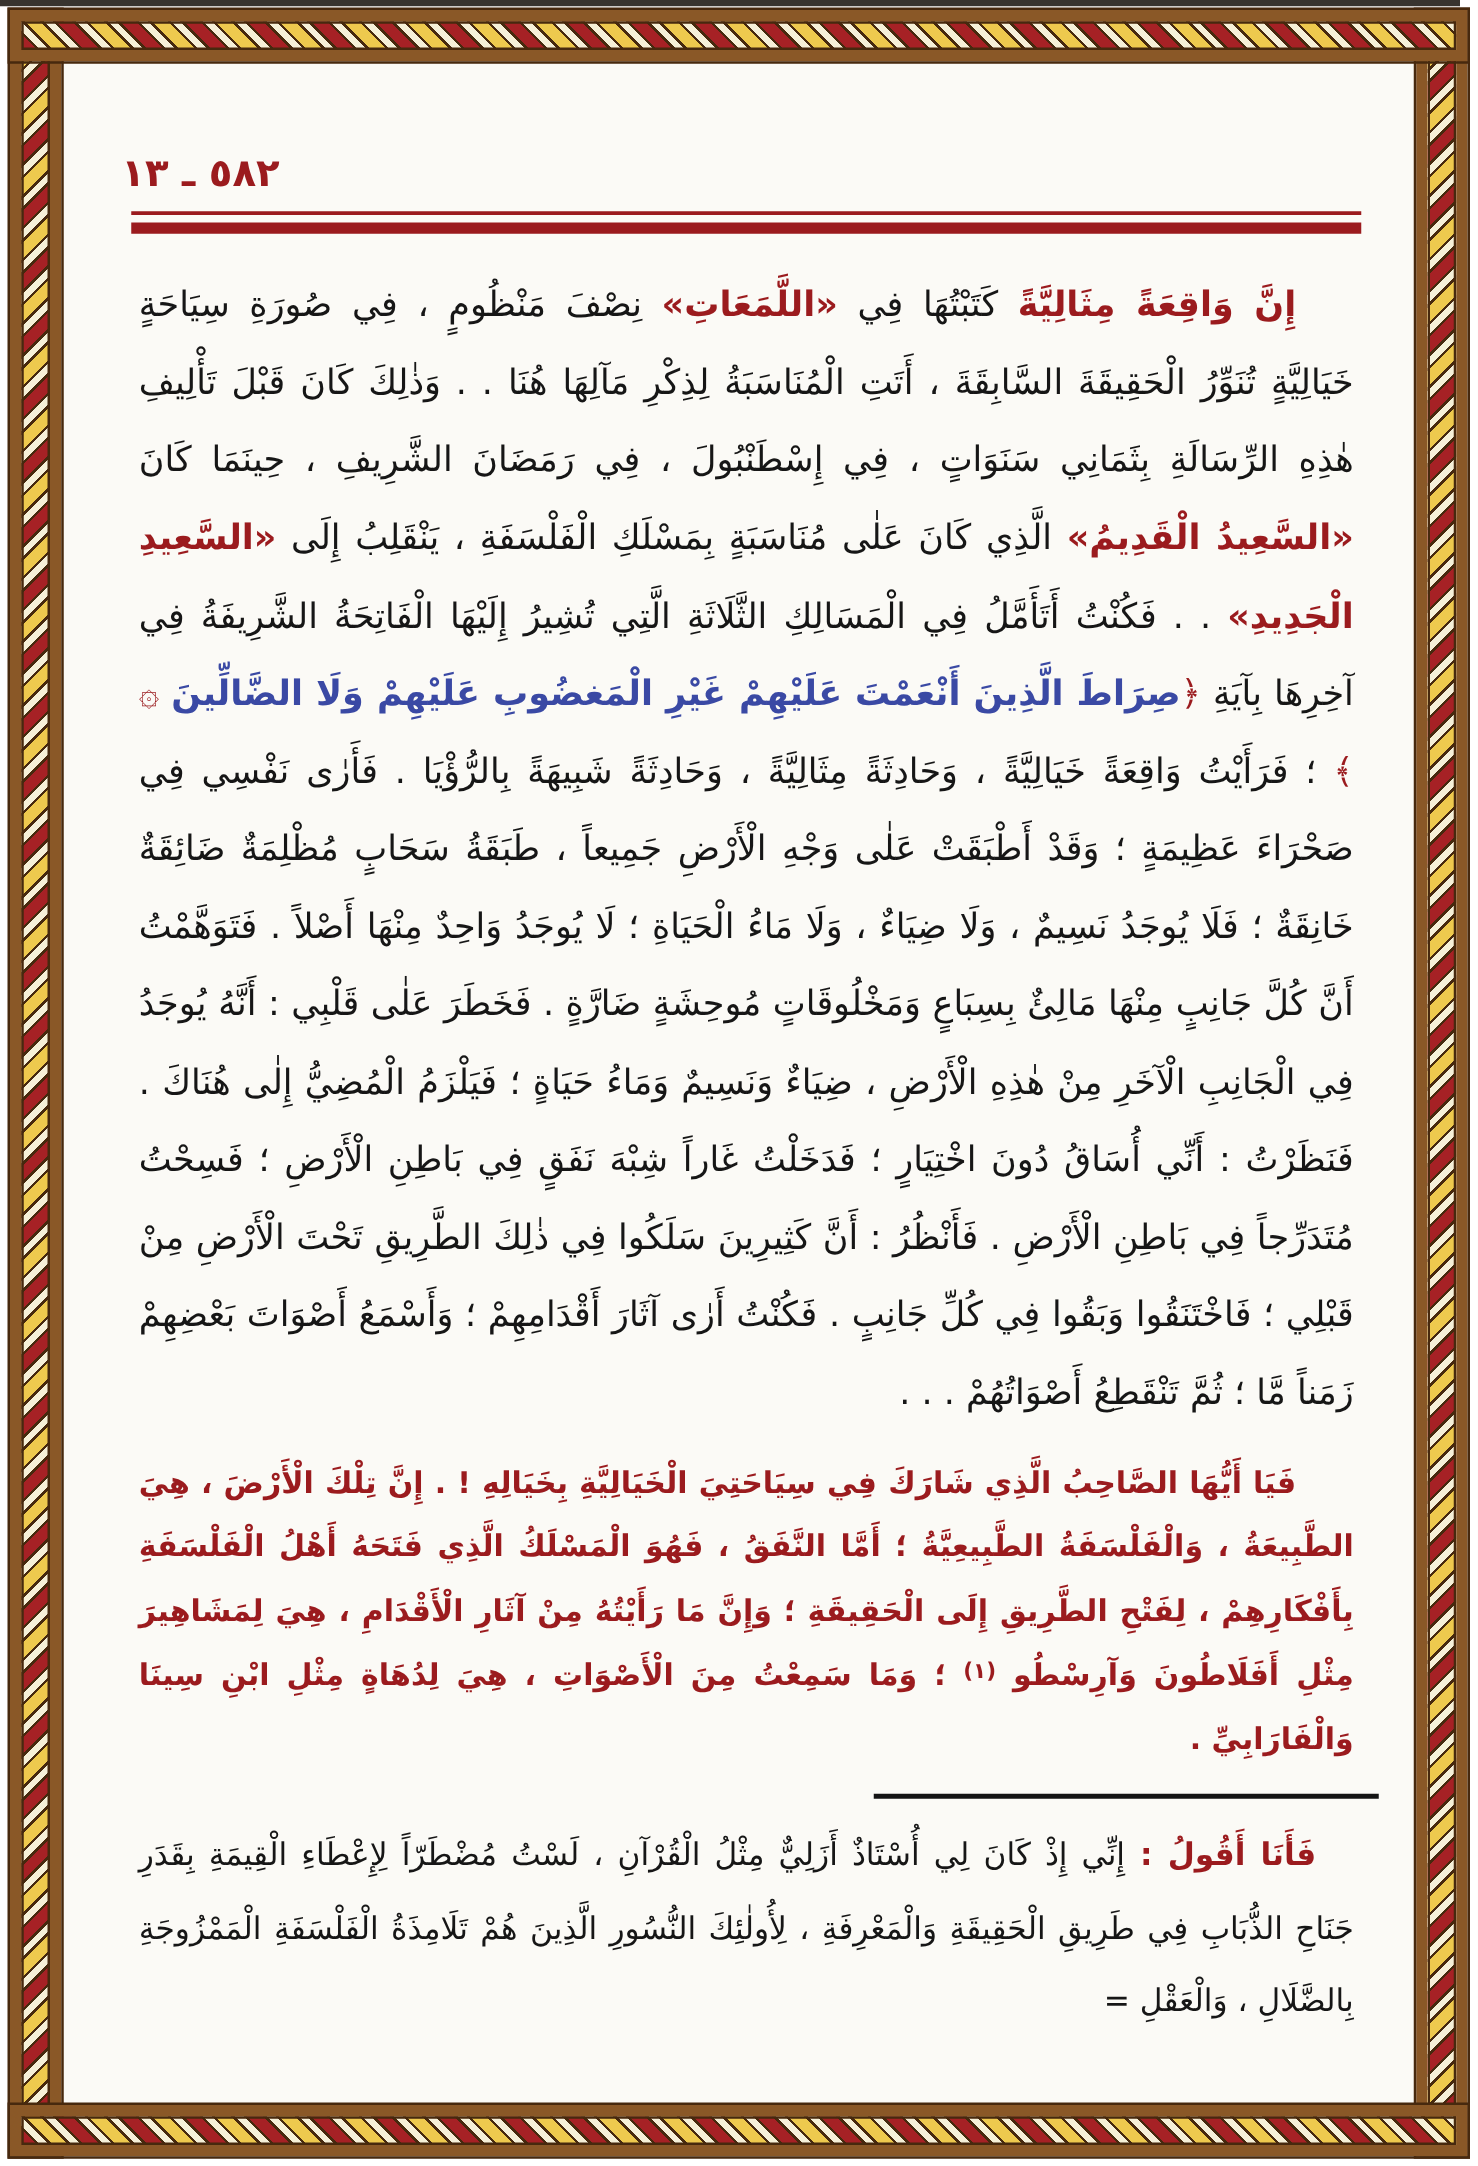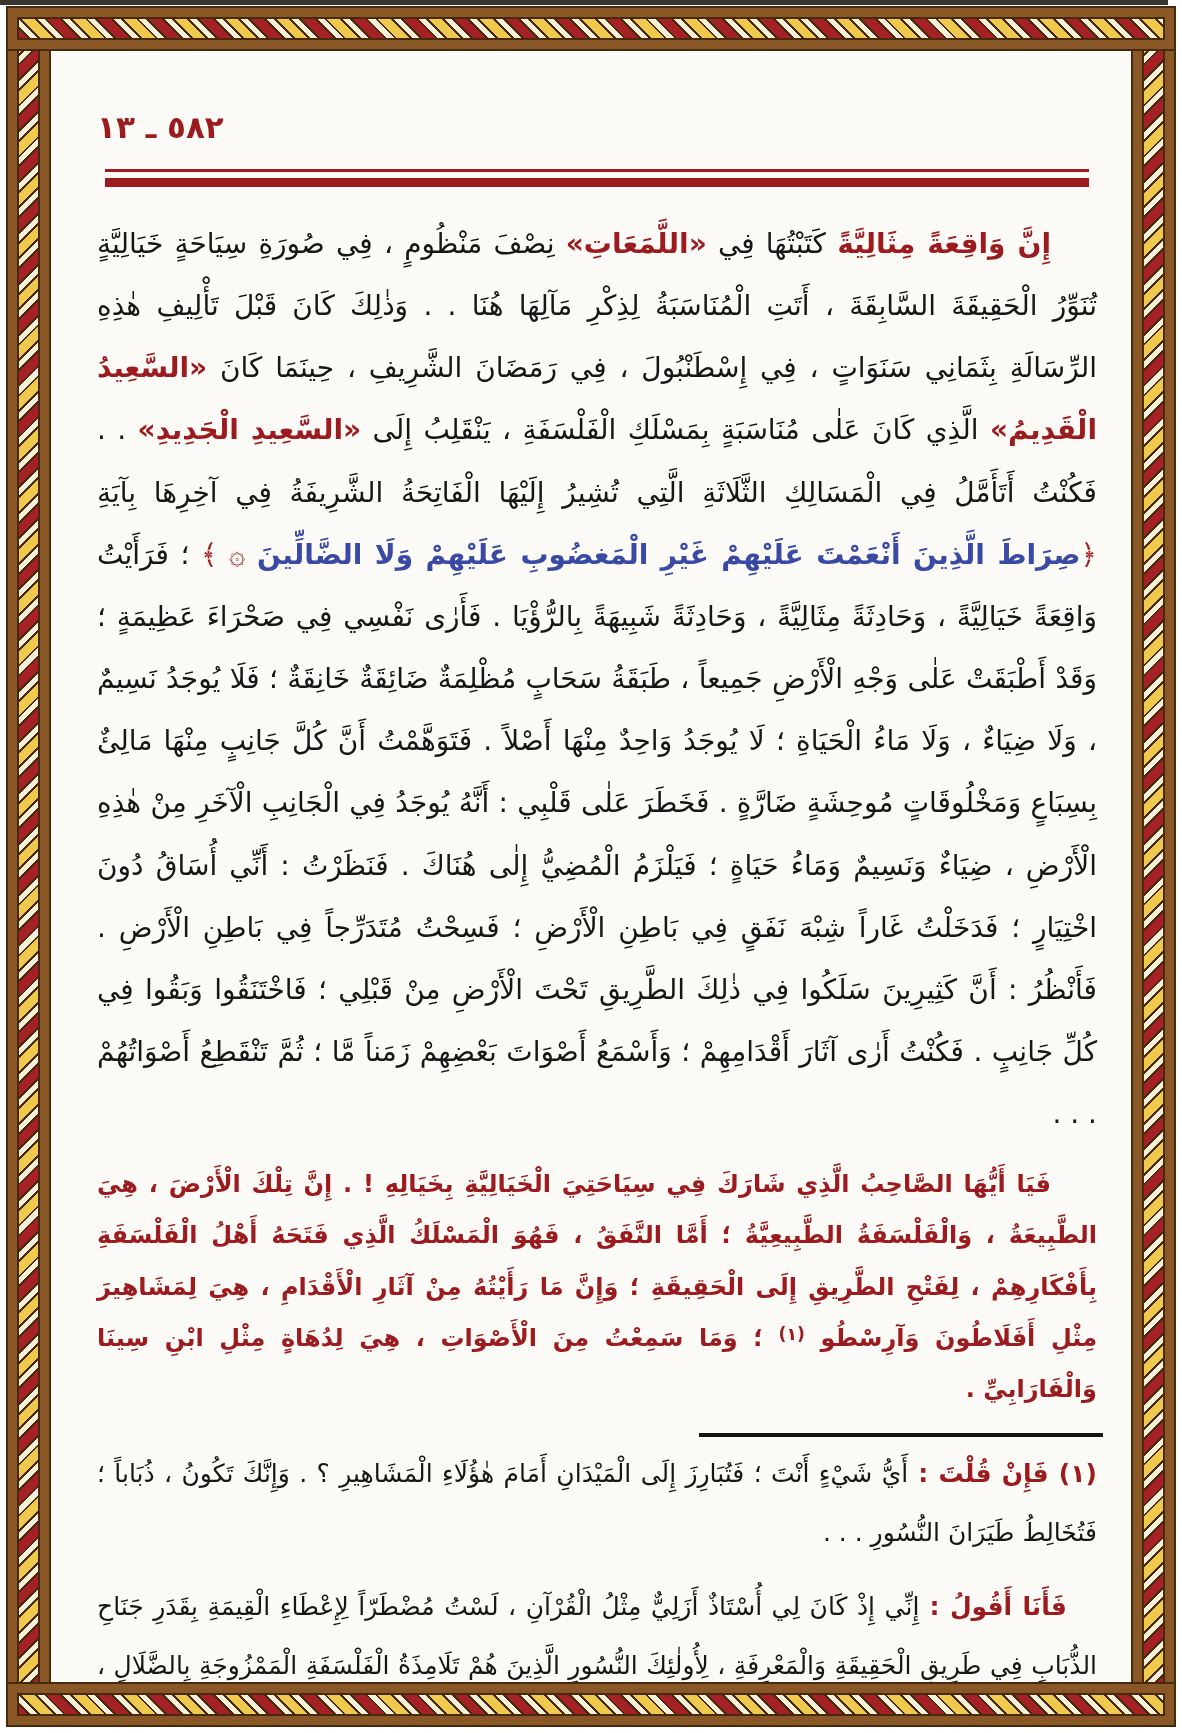--- a/index.html
+++ b/index.html
@@ -49,29 +49,29 @@
     background:var(--page-bg);padding:30px 34px 0 46px;box-sizing:border-box;
     overflow:hidden;
   }
   .header{position:relative;height:80px;}
   .title{
     position:absolute;right:50%;transform:translateX(50%);bottom:2px;
     color:var(--red);font-size:35px;font-weight:bold;white-space:nowrap;
     text-shadow:40px 4px 0 rgba(166,42,46,0.16);
   }
   .page-number{
-    position:absolute;left:2px;bottom:14px;color:var(--red);
+    position:absolute;left:2px;bottom:2px;color:var(--red);
     font-size:31px;font-weight:bold;letter-spacing:2px;white-space:nowrap;
   }
   .rule{
     margin:10px 10px 0 10px;height:6px;
     border-top:3px solid var(--red);
     border-bottom:9px solid var(--red);
   }
-  p{margin:2px;}
+  p{margin:16px;}
   .main{
     margin-top:26px;
     font-size:28px;line-height:2.22;color:var(--ink);
     text-align:justify;
   }
   .indent{text-indent:46px;}
   .red-para{
     margin-top:14px;
     font-size:24px;line-height:2.13;font-weight:bold;color:var(--red);
     text-align:justify;
@@ -112,17 +112,16 @@
     </div>
 
     <div class="rule"></div>
 
     <p class="main indent"><span class="seg red">إِنَّ وَاقِعَةً مِثَالِيَّةً</span><span class="seg black"> كَتَبْتُهَا فِي </span><span class="seg red">«اللَّمَعَاتِ»</span><span class="seg black"> نِصْفَ مَنْظُومٍ ، فِي صُورَةِ سِيَاحَةٍ خَيَالِيَّةٍ تُنَوِّرُ الْحَقِيقَةَ السَّابِقَةَ ، أَتَتِ الْمُنَاسَبَةُ لِذِكْرِ مَآلِهَا هُنَا . . وَذٰلِكَ كَانَ قَبْلَ تَأْلِيفِ هٰذِهِ الرِّسَالَةِ بِثَمَانِي سَنَوَاتٍ ، فِي إِسْطَنْبُولَ ، فِي رَمَضَانَ الشَّرِيفِ ، حِينَمَا كَانَ </span><span class="seg red">«السَّعِيدُ الْقَدِيمُ»</span><span class="seg black"> الَّذِي كَانَ عَلٰى مُنَاسَبَةٍ بِمَسْلَكِ الْفَلْسَفَةِ ، يَنْقَلِبُ إِلَى </span><span class="seg red">«السَّعِيدِ الْجَدِيدِ»</span><span class="seg black"> . . فَكُنْتُ أَتَأَمَّلُ فِي الْمَسَالِكِ الثَّلَاثَةِ الَّتِي تُشِيرُ إِلَيْهَا الْفَاتِحَةُ الشَّرِيفَةُ فِي آخِرِهَا بِآيَةِ </span><span class="seg orn">﴿</span><span class="seg blue">صِرَاطَ الَّذِينَ أَنْعَمْتَ عَلَيْهِمْ غَيْرِ الْمَغضُوبِ عَلَيْهِمْ وَلَا الضَّالِّينَ</span><span class="seg orn"> ۞ ﴾</span><span class="seg black"> ؛ فَرَأَيْتُ وَاقِعَةً خَيَالِيَّةً ، وَحَادِثَةً مِثَالِيَّةً ، وَحَادِثَةً شَبِيهَةً بِالرُّؤْيَا . فَأَرٰى نَفْسِي فِي صَحْرَاءَ عَظِيمَةٍ ؛ وَقَدْ أَطْبَقَتْ عَلٰى وَجْهِ الْأَرْضِ جَمِيعاً ، طَبَقَةُ سَحَابٍ مُظْلِمَةٌ ضَائِقَةٌ خَانِقَةٌ ؛ فَلَا يُوجَدُ نَسِيمٌ ، وَلَا ضِيَاءٌ ، وَلَا مَاءُ الْحَيَاةِ ؛ لَا يُوجَدُ وَاحِدٌ مِنْهَا أَصْلاً . فَتَوَهَّمْتُ أَنَّ كُلَّ جَانِبٍ مِنْهَا مَالِئٌ بِسِبَاعٍ وَمَخْلُوقَاتٍ مُوحِشَةٍ ضَارَّةٍ . فَخَطَرَ عَلٰى قَلْبِي : أَنَّهُ يُوجَدُ فِي الْجَانِبِ الْآخَرِ مِنْ هٰذِهِ الْأَرْضِ ، ضِيَاءٌ وَنَسِيمٌ وَمَاءُ حَيَاةٍ ؛ فَيَلْزَمُ الْمُضِيُّ إِلٰى هُنَاكَ . فَنَظَرْتُ : أَنِّي أُسَاقُ دُونَ اخْتِيَارٍ ؛ فَدَخَلْتُ غَاراً شِبْهَ نَفَقٍ فِي بَاطِنِ الْأَرْضِ ؛ فَسِحْتُ مُتَدَرِّجاً فِي بَاطِنِ الْأَرْضِ . فَأَنْظُرُ : أَنَّ كَثِيرِينَ سَلَكُوا فِي ذٰلِكَ الطَّرِيقِ تَحْتَ الْأَرْضِ مِنْ قَبْلِي ؛ فَاخْتَنَقُوا وَبَقُوا فِي كُلِّ جَانِبٍ . فَكُنْتُ أَرٰى آثَارَ أَقْدَامِهِمْ ؛ وَأَسْمَعُ أَصْوَاتَ بَعْضِهِمْ زَمَناً مَّا ؛ ثُمَّ تَنْقَطِعُ أَصْوَاتُهُمْ . . .</span></p>
 
     <p class="red-para indent"><span class="seg red">فَيَا أَيُّهَا الصَّاحِبُ الَّذِي شَارَكَ فِي سِيَاحَتِيَ الْخَيَالِيَّةِ بِخَيَالِهِ ! . إِنَّ تِلْكَ الْأَرْضَ ، هِيَ الطَّبِيعَةُ ، وَالْفَلْسَفَةُ الطَّبِيعِيَّةُ ؛ أَمَّا النَّفَقُ ، فَهُوَ الْمَسْلَكُ الَّذِي فَتَحَهُ أَهْلُ الْفَلْسَفَةِ بِأَفْكَارِهِمْ ، لِفَتْحِ الطَّرِيقِ إِلَى الْحَقِيقَةِ ؛ وَإِنَّ مَا رَأَيْتُهُ مِنْ آثَارِ الْأَقْدَامِ ، هِيَ لِمَشَاهِيرَ مِثْلِ أَفَلَاطُونَ وَآرِسْطُو </span><span class="seg red-sup">(١)</span><span class="seg red"> ؛ وَمَا سَمِعْتُ مِنَ الْأَصْوَاتِ ، هِيَ لِدُهَاةٍ مِثْلِ ابْنِ سِينَا وَالْفَارَابِيِّ .</span></p>
 
     <div class="fn-sep"></div>
 
-    <p class="fn"><span class="seg fnred">(١) فَإِنْ قُلْتَ : </span><span class="seg black">أَيُّ شَيْءٍ أَنْتَ ؛ فَتُبَارِزَ إِلَى الْمَيْدَانِ أَمَامَ هٰؤُلَاءِ الْمَشَاهِيرِ ؟ . وَإِنَّكَ تَكُونُ ، ذُبَاباً ؛ فَتُخَالِطُ طَيَرَانَ النُّسُورِ . . .</span></p>
     <p class="fn fn2"><span class="seg fnred">فَأَنَا أَقُولُ : </span><span class="seg black">إِنِّي إِذْ كَانَ لِي أُسْتَاذٌ أَزَلِيٌّ مِثْلُ الْقُرْآنِ ، لَسْتُ مُضْطَرّاً لِإِعْطَاءِ الْقِيمَةِ بِقَدَرِ جَنَاحِ الذُّبَابِ فِي طَرِيقِ الْحَقِيقَةِ وَالْمَعْرِفَةِ ، لِأُولٰئِكَ النُّسُورِ الَّذِينَ هُمْ تَلَامِذَةُ الْفَلْسَفَةِ الْمَمْزُوجَةِ بِالضَّلَالِ ، وَالْعَقْلِ =</span></p>
 
   </div>
 </div>
 
 </body></html>

